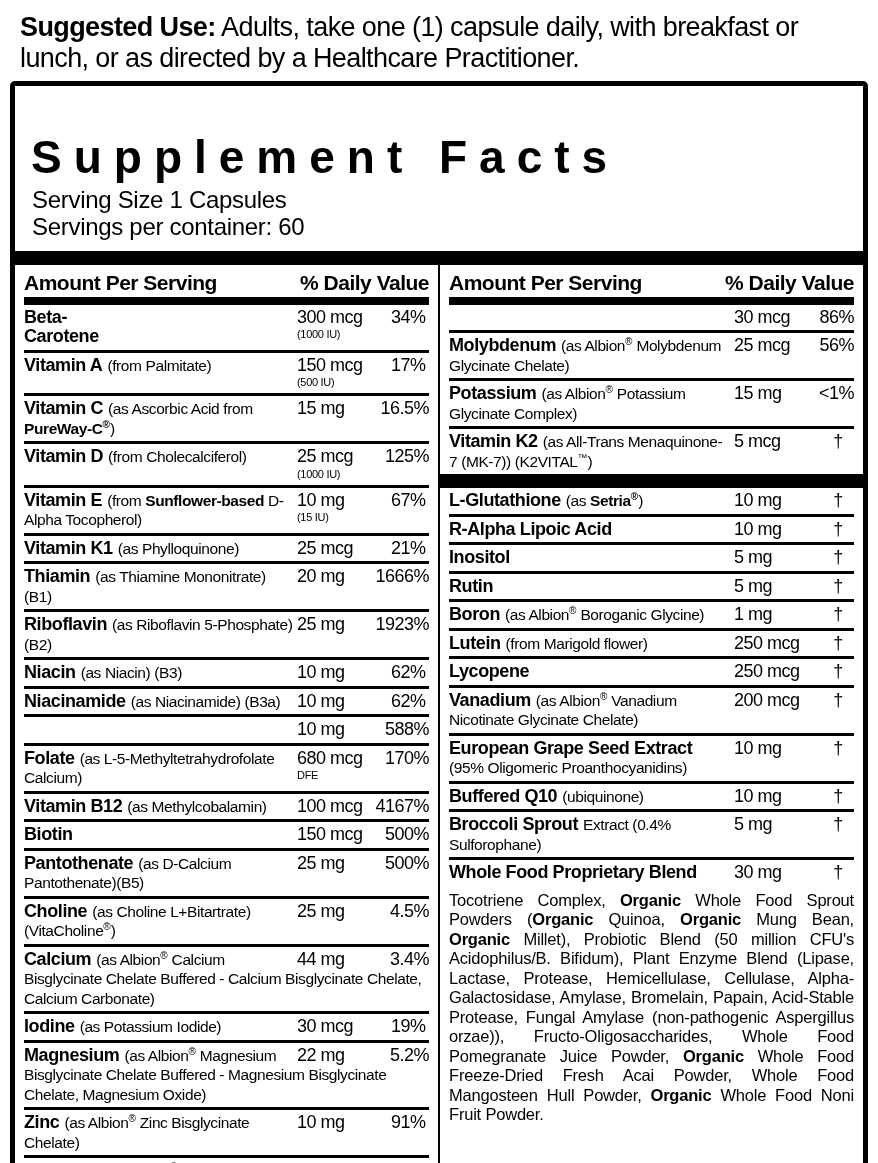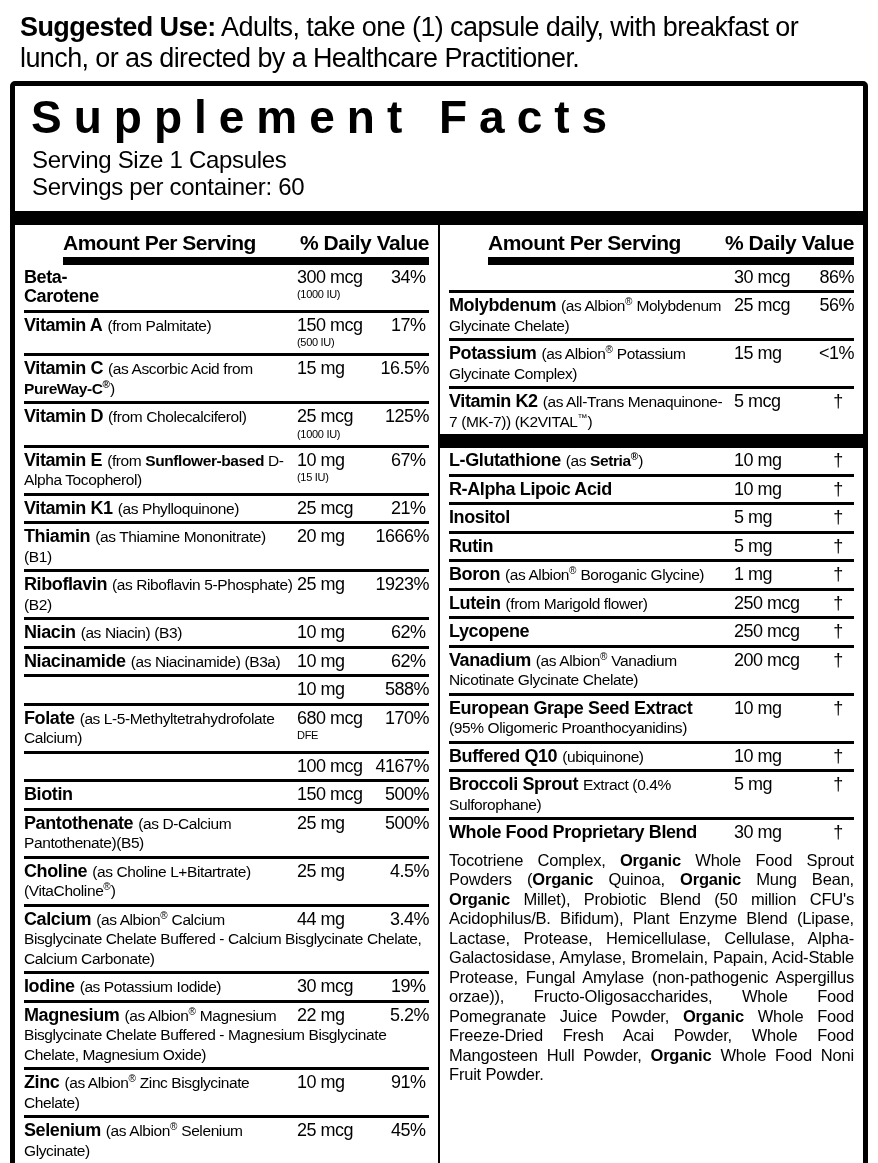--- a/index.html
+++ b/index.html
@@ -7,30 +7,30 @@
   body {
     width: 878px; height: 1163px; overflow: hidden;
     color: #000; font-family: "Liberation Sans", sans-serif;
   }
   
   .suggested { margin: 12px 16px 8px 20px; font-size: 27px; line-height: 1.13; letter-spacing: -0.6px; }
   .suggested b { font-weight: bold; }
 
   
   .facts-box { margin: 0 10px; border: 5px solid #000; border-radius: 5px; background: #fff; }
-  .title { font-size: 46px; font-weight: bold; letter-spacing: 12px; line-height: 1.08; padding: 7px 6px 0 16px; white-space: nowrap; }
+  .title { font-size: 46px; font-weight: bold; letter-spacing: 12px; line-height: 1.08; padding: 7px 6px 0 16px; white-space: nowrap; margin-top: 40px; }
   .serving { font-size: 24px; line-height: 1.13; letter-spacing: -0.3px; padding: 3px 0 11px 17px; }
   .bar { height: 14px; background: #000; }
 
   .cols { display: flex; align-items: stretch; }
   .col { flex: 1; min-width: 0; padding: 0 9px; }
   .col-right { border-left: 2px solid #000; }
   .col-head { display: flex; justify-content: space-between; align-items: flex-end;
               font-weight: bold; font-size: 21px; letter-spacing: -0.5px;
-              padding: 6px 0 2px; border-bottom: 8px solid #000; margin-left: 39px; }
+              padding: 6px 0 2px; border-bottom: 8px solid #000; }
 
   .row { border-bottom: 3px solid #000; padding: 3px 0; overflow: hidden; font-size: 18px; line-height: 19.5px; }
   #left-rows .row:last-child,
   #right-rows-top .row:last-child,
   #right-rows-bottom .row:last-child { border-bottom: none; }
 
   .amt-col { float: right; display: flex; width: 136px; padding-left: 4px; gap: 12px; }
   .col-right .amt-col { width: 124px; }
   .amt { width: 82px; letter-spacing: -0.5px; }
   .col-right .amt { width: 76px; }
@@ -150,20 +150,21 @@
               <span class="amt">680 mcg<span class="amt-sub">DFE</span></span>
               <span class="pct">170%</span>
             </div>
             <p class="name"><b>Folate</b> <span class="detail">(as L-5-Methyltetrahydrofolate Calcium)</span></p>
           </div>
           <div class="row">
             <div class="amt-col">
               <span class="amt">100 mcg</span>
               <span class="pct">4167%</span>
             </div>
+            <p class="name"><b>Vitamin B12</b> <span class="detail">(as Methylcobalamin)</span></p>
           </div>
           <div class="row">
             <div class="amt-col">
               <span class="amt">150 mcg</span>
               <span class="pct">500%</span>
             </div>
             <p class="name"><b>Biotin</b></p>
           </div>
           <div class="row">
             <div class="amt-col">

